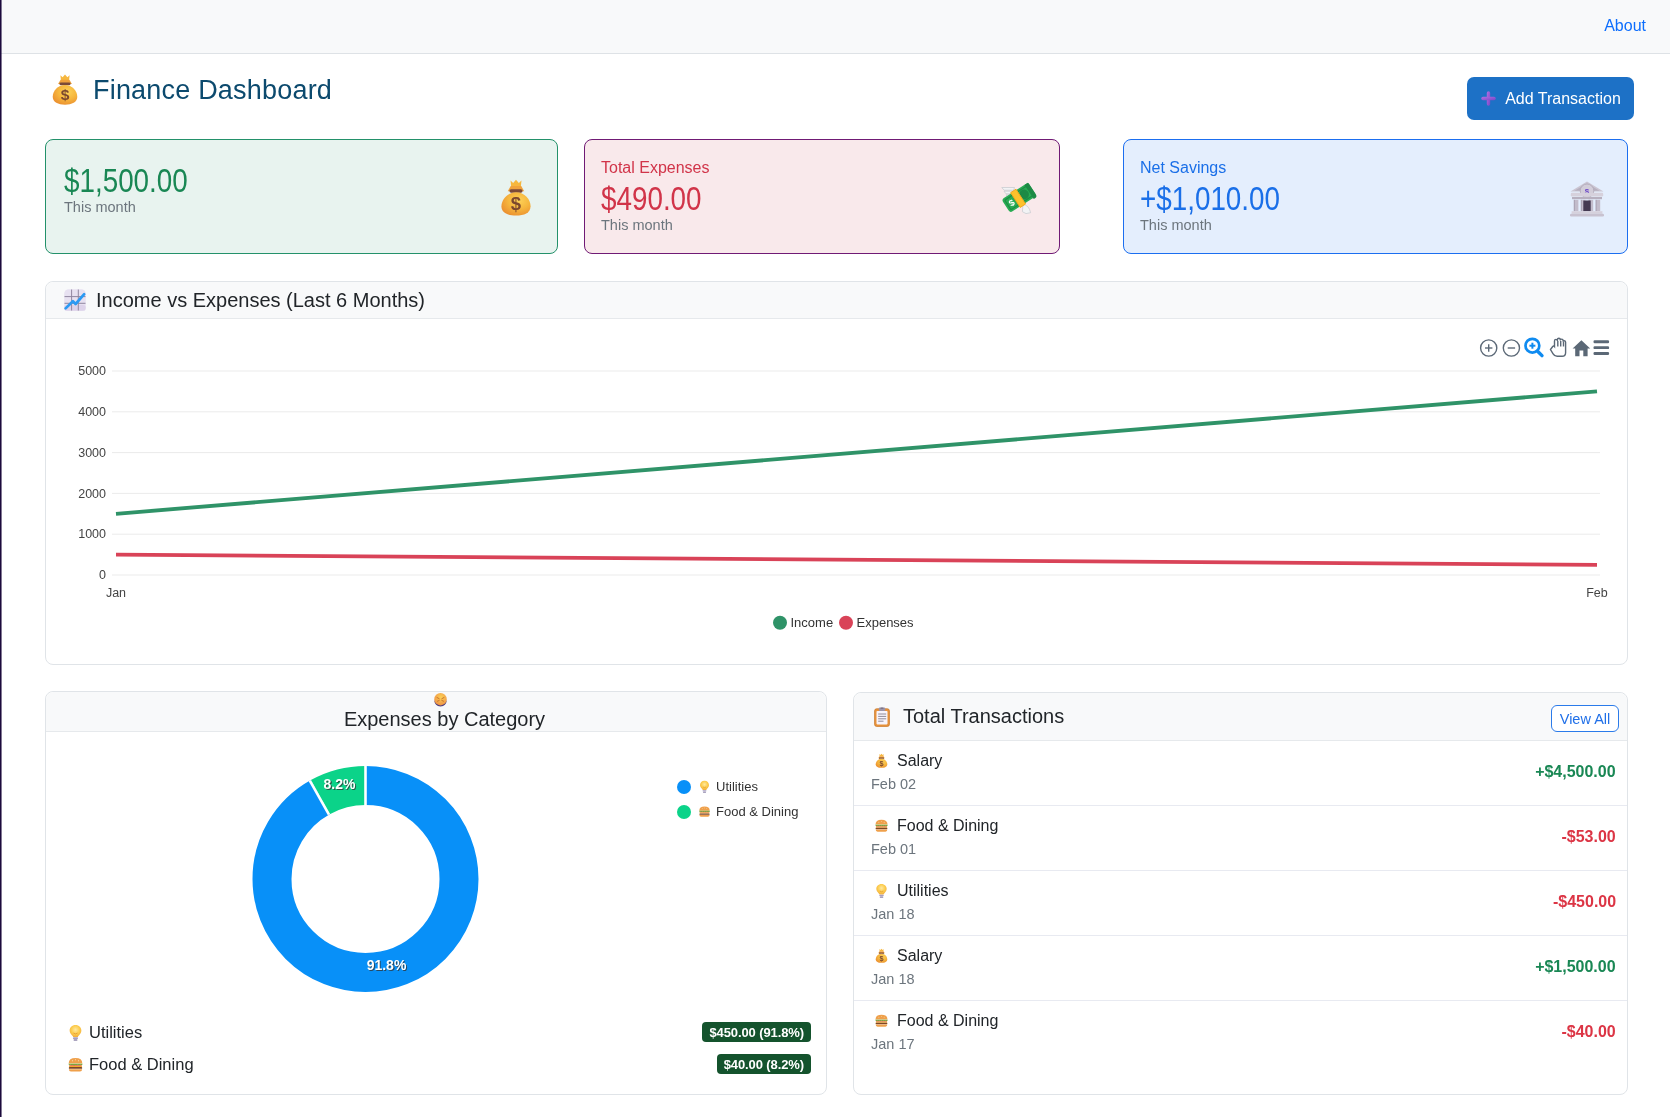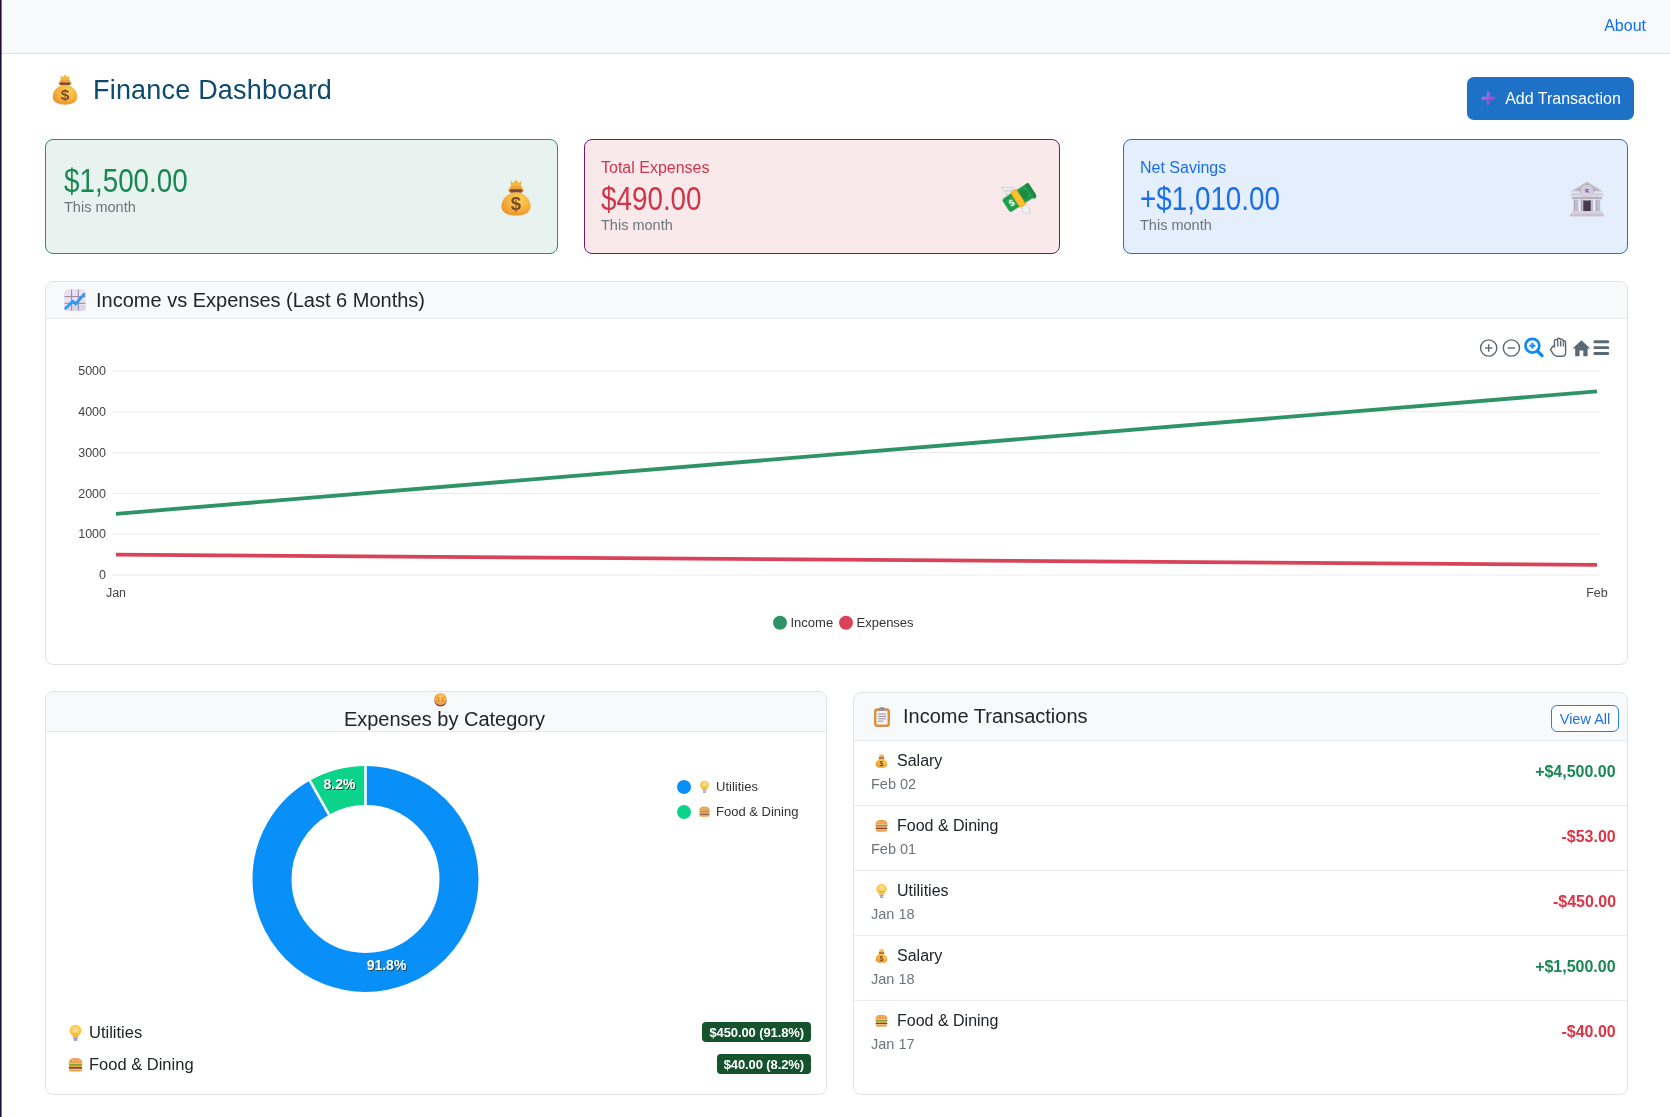--- a/index.html
+++ b/index.html
@@ -317,21 +317,21 @@
           <rect x="2.5" y="4" width="11" height="13.4" rx="0.8" fill="#f7f4fb"></rect>
           <g stroke="#8f8a98" stroke-width="1">
             <line x1="4.2" y1="7" x2="12.2" y2="7"></line>
             <line x1="4.2" y1="9.4" x2="12.2" y2="9.4"></line>
             <line x1="4.2" y1="11.8" x2="12.2" y2="11.8"></line>
             <line x1="4.2" y1="14.2" x2="9.5" y2="14.2"></line>
           </g>
           <rect x="4.8" y="0.4" width="6.4" height="3.6" rx="1.1" fill="#9d95a8"></rect>
           <rect x="6.4" y="0.4" width="3.2" height="1.6" rx="0.8" fill="#7e7689"></rect>
         </svg>
-        <span>Income Transactions</span>
+        <span>Total Transactions</span>
         <span class="viewall">View All</span>
       </div>
     <div class="txrow">
         <div class="nm">
           <svg width="17" height="17" viewBox="0 0 36 36">
             <path d="M12.8 2.4 L15.3 4.8 L18 1.6 L20.7 4.8 L23.2 2.4 L22.6 8 L13.4 8 Z" fill="#f6b73e"></path>
             <path d="M13 7.5 L23 7.5 L25.8 12.5 L10.2 12.5 Z" fill="#f0a23c"></path>
             <rect x="11.8" y="10.6" width="12.4" height="3.3" rx="1.6" fill="#7b4a38"></rect>
             <path d="M18 13.6 C9.8 13.6 4.2 20.5 4.2 26.8 C4.2 33.2 10.4 35.6 18 35.6 C25.6 35.6 31.8 33.2 31.8 26.8 C31.8 20.5 26.2 13.6 18 13.6 Z" fill="url(#mbg)"></path>
             <text x="18" y="30" font-size="17.5" font-weight="bold" fill="#7c482e" text-anchor="middle" font-family="Liberation Sans">$</text>

